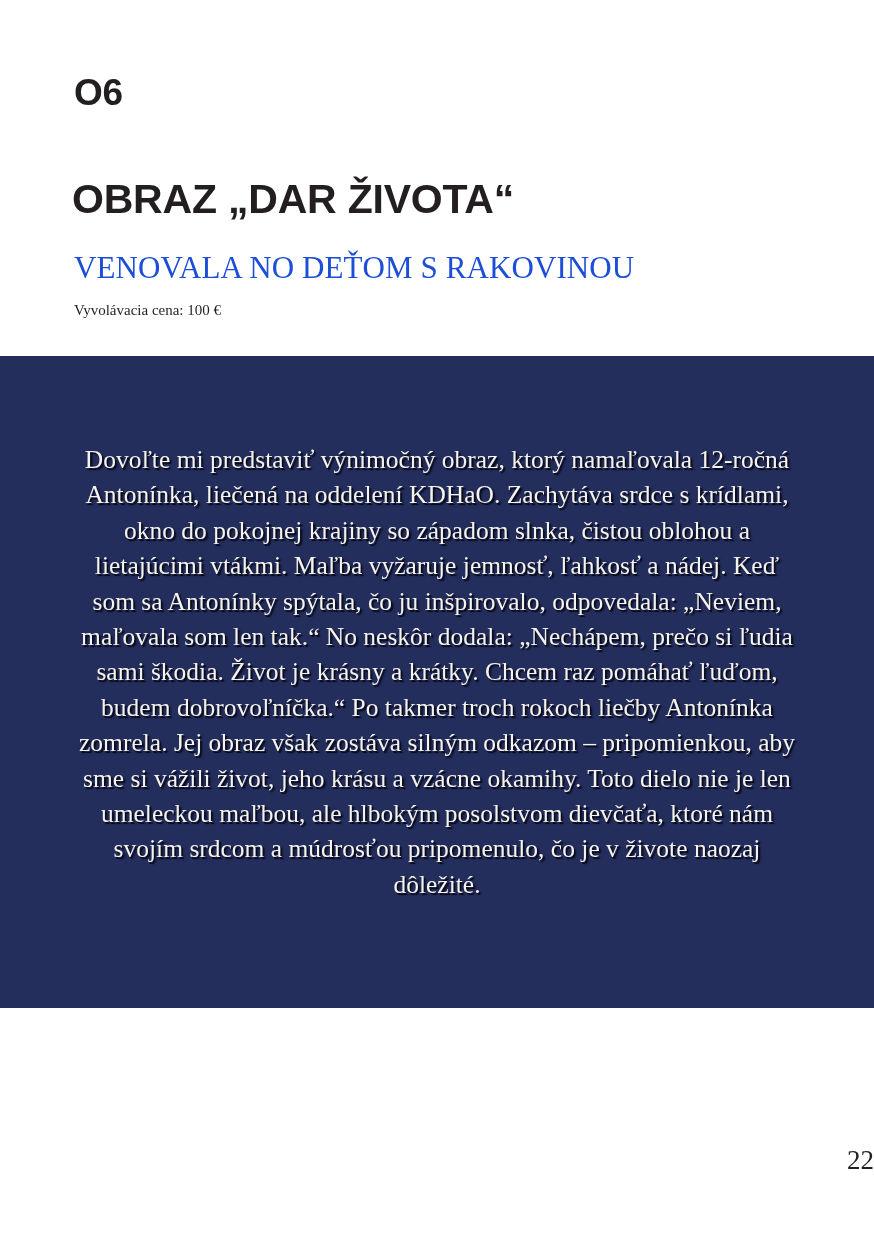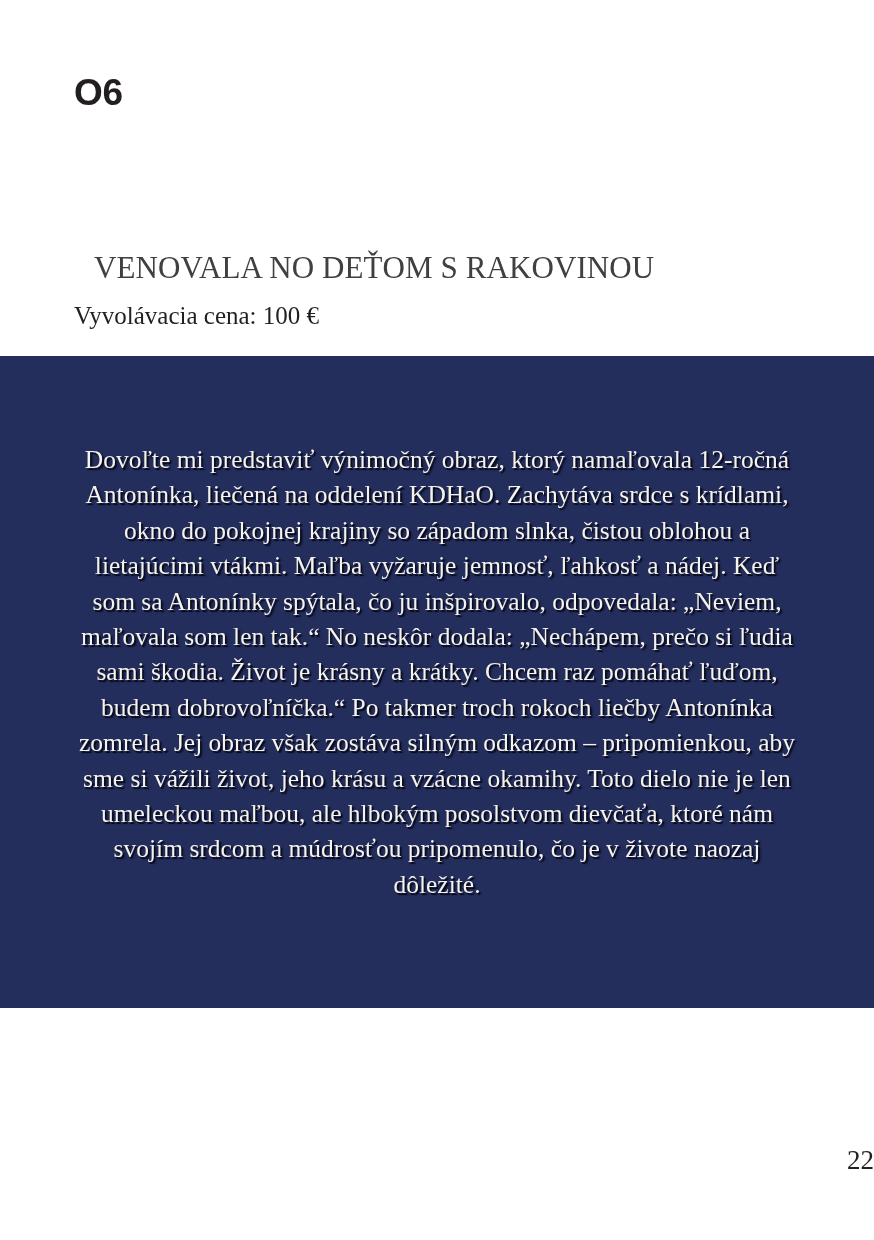--- a/index.html
+++ b/index.html
@@ -57,33 +57,32 @@
     left: 72px;
     top: 152px;
     white-space: nowrap;
   }
 
   .lot-subtitle {
     font-family: "Liberation Serif", serif;
     font-weight: normal;
     font-size: 31px;
     letter-spacing: 0.1px;
-    color: #404040;
+    color: #1d4ed8;
     line-height: 1;
     position: absolute;
     left: 74px;
     top: 226px;
     white-space: nowrap;
-    margin-left: 20px;
   }
 
   .lot-price {
     font-family: "Liberation Serif", serif;
     font-weight: normal;
-    font-size: 25px;
+    font-size: 15px;
     color: #231f20;
     line-height: 1;
     position: absolute;
     left: 74px;
     top: 303px;
     white-space: nowrap;
   }
 
   
   .blue-panel {
@@ -138,20 +137,21 @@
   }
 </style>
 </head>
 <body>
 
 <div class="page">
 
   <header class="header">
     <div class="lot-number">O6</div>
 
+    <h1 class="lot-title">OBRAZ „DAR ŽIVOTA“</h1>
 
     <h2 class="lot-subtitle">VENOVALA NO DEŤOM S RAKOVINOU</h2>
 
     <div class="lot-price">Vyvolávacia cena: 100 €</div>
   </header>
 
   <section class="blue-panel">
     <div class="blue-panel-inner">
       <p class="description">Dovoľte mi predstaviť výnimočný obraz, ktorý namaľovala 12-ročná Antonínka, liečená na oddelení KDHaO. Zachytáva srdce s krídlami, okno do pokojnej krajiny so západom slnka, čistou oblohou a lietajúcimi vtákmi. Maľba vyžaruje jemnosť, ľahkosť a nádej. Keď som sa Antonínky spýtala, čo ju inšpirovalo, odpovedala: „Neviem, maľovala som len tak.“ No neskôr dodala: „Nechápem, prečo si ľudia sami škodia. Život je krásny a krátky. Chcem raz pomáhať ľuďom, budem dobrovoľníčka.“ Po takmer troch rokoch liečby Antonínka zomrela. Jej obraz však zostáva silným odkazom – pripomienkou, aby sme si vážili život, jeho krásu a vzácne okamihy. Toto dielo nie je len umeleckou maľbou, ale hlbokým posolstvom dievčaťa, ktoré nám svojím srdcom a múdrosťou pripomenulo, čo je v živote naozaj dôležité.</p>
     </div>

